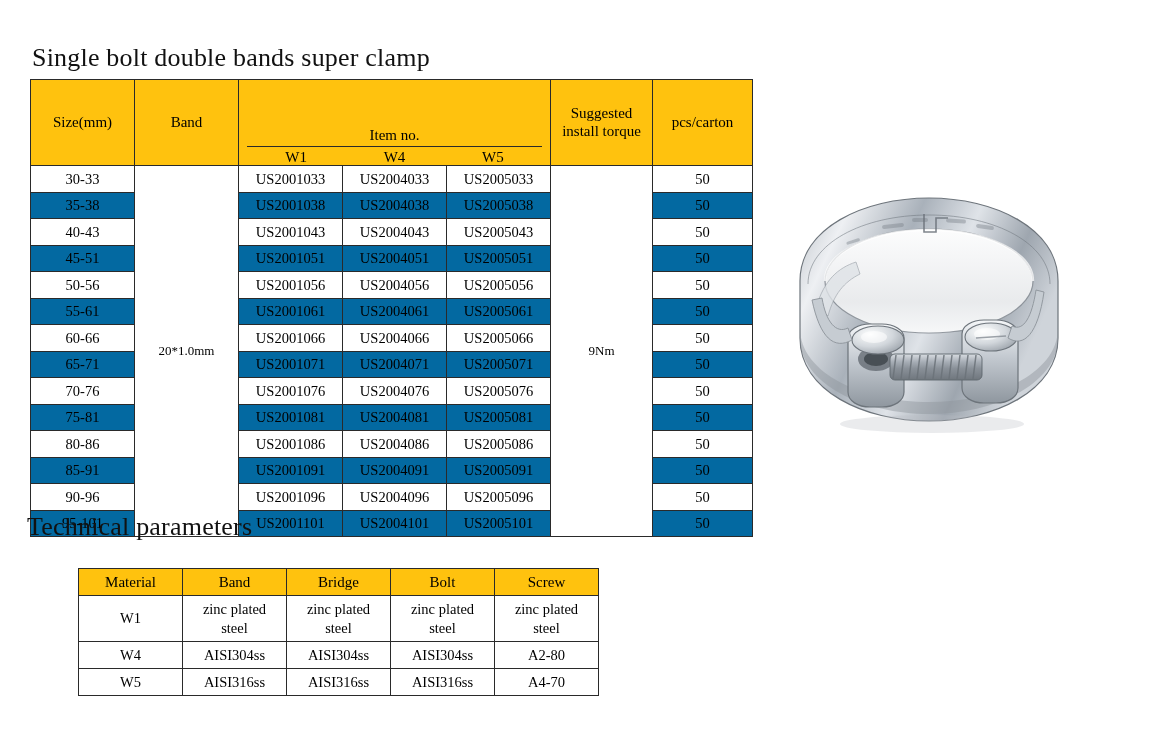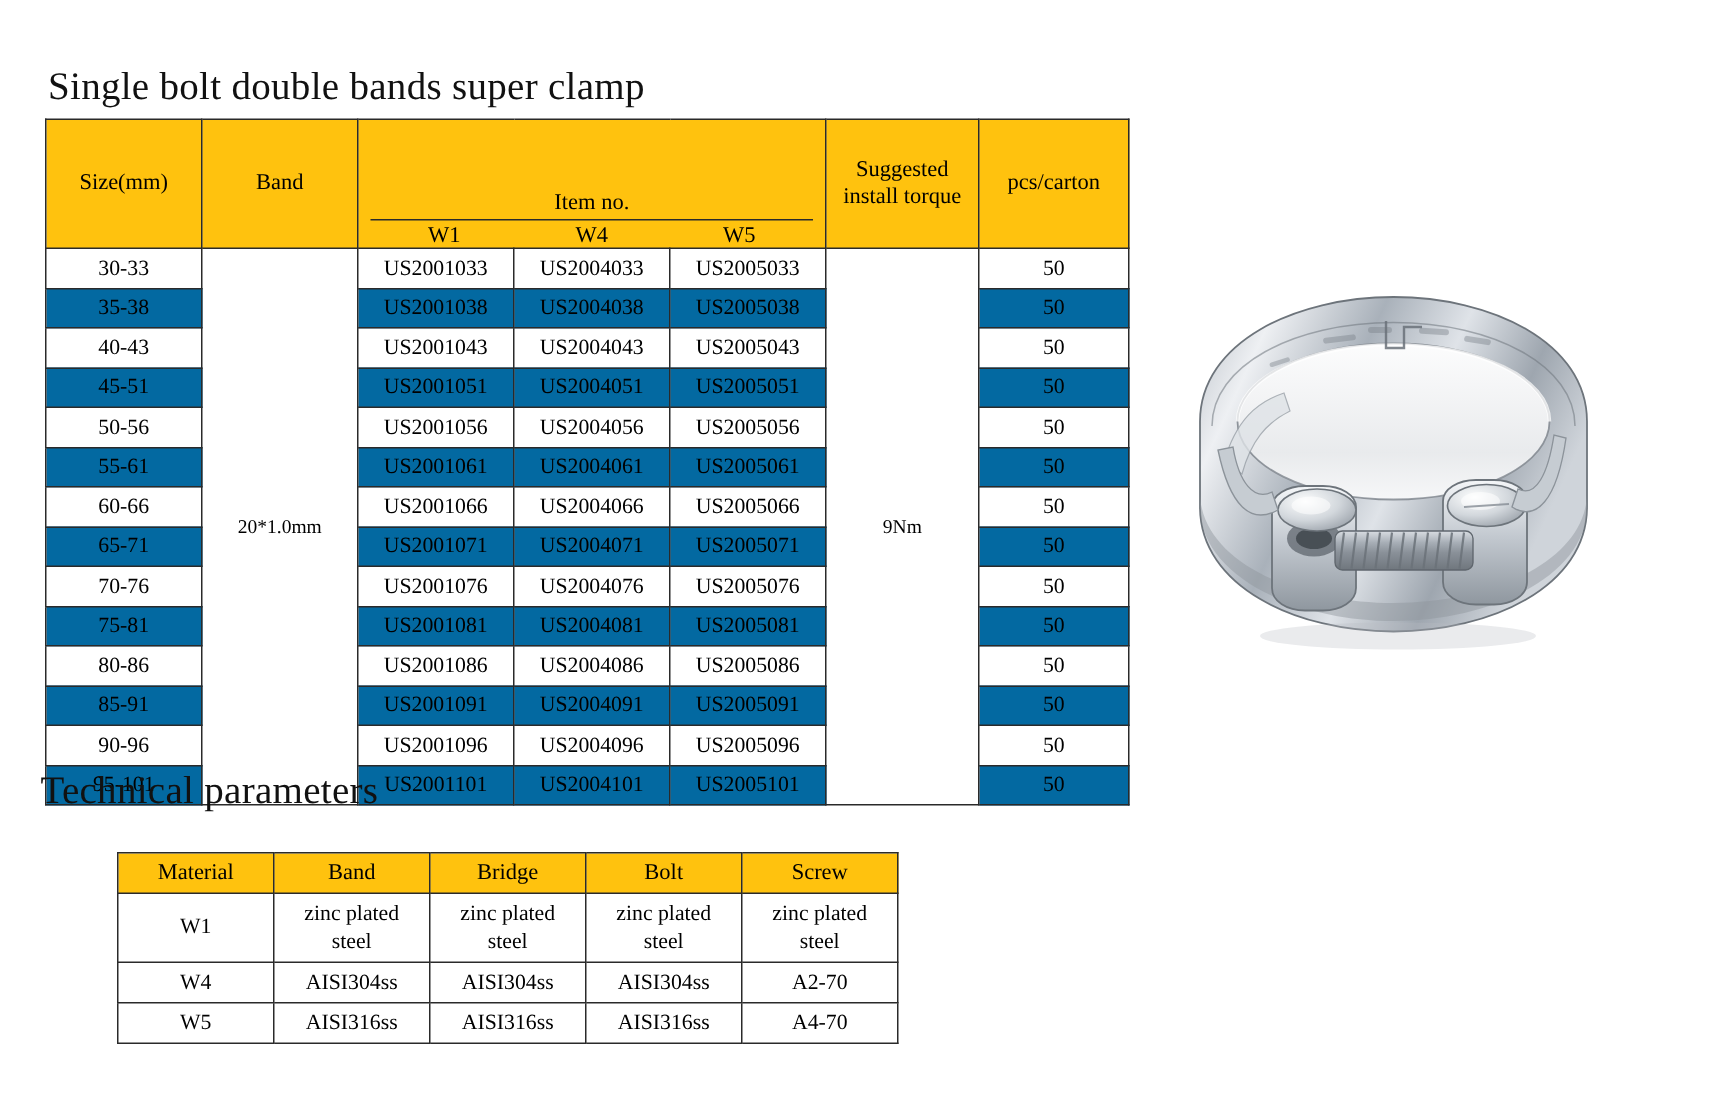--- a/index.html
+++ b/index.html
@@ -311,21 +311,21 @@
         <td class="tech-cell">
           <div>AISI304ss</div>
         </td>
         <td class="tech-cell">
           <div>AISI304ss</div>
         </td>
         <td class="tech-cell">
           <div>AISI304ss</div>
         </td>
         <td class="tech-cell">
-          <div>A2-70</div>
+          <div>A2-80</div>
         </td>
       </tr>
       <tr>
         <td class="tech-cell">W5</td>
         <td class="tech-cell">
           <div>AISI316ss</div>
         </td>
         <td class="tech-cell">
           <div>AISI316ss</div>
         </td>

